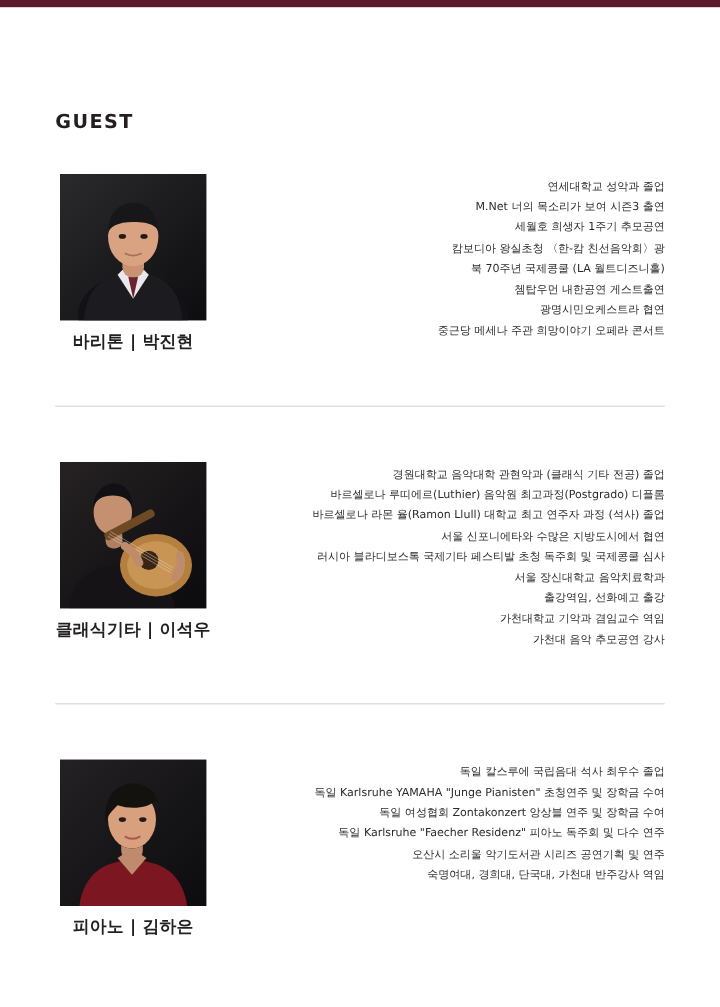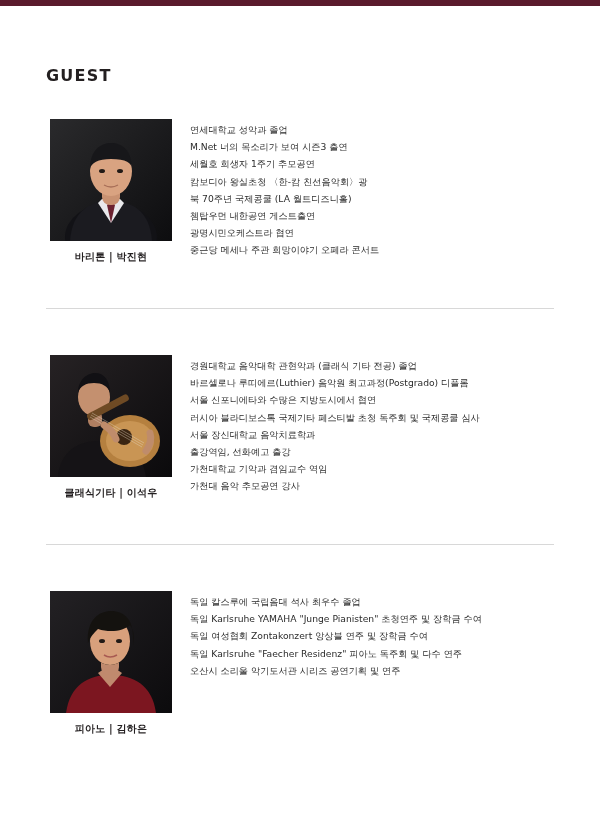--- a/index.html
+++ b/index.html
@@ -23,21 +23,21 @@
   .page {
     position: absolute;
     top: 6px; left: 0; right: 0; bottom: 0;
     padding: 0 46px;
   }
   .page-title {
     font-size: 16px;
     font-weight: bold;
     letter-spacing: 1.2px;
     color: #231f20;
-    margin-top: 60px;
+    margin-top: 86px;
     margin-bottom: 0;
   }
   .guest-list {
     margin-top: 34px;
   }
   .guest {
     display: flex;
     align-items: flex-start;
   }
   .guest-left {
@@ -50,31 +50,32 @@
   .photo {
     width: 122px;
     height: 122px;
     overflow: hidden;
     background: #1c1c1c;
     position: relative;
   }
   .photo svg { display: block; }
   .guest-name {
     margin-top: 9px;
-    font-size: 10px;
+    font-size: 14px;
     font-weight: bold;
     letter-spacing: 0.2px;
     color: #231f20;
     text-align: left;
     white-space: nowrap;
   }
   .guest-right {
     flex: 1 1 auto;
     padding-left: 14px;
     padding-top: 2px;
+    text-align: right;
   }
   .credit {
     font-size: 9.2px;
     line-height: 17.2px;
     color: #2b2b2b;
     white-space: nowrap;
   }
   .divider {
     height: 1px;
     background: #d8d8d8;
@@ -160,20 +161,21 @@
             </g>
             <path d="M54 70 C60 74 64 78 66 84" stroke="#bf8c6b" stroke-width="7" fill="none" stroke-linecap="round"></path>
             <path d="M96 96 C100 90 102 84 100 78" stroke="#bf8c6b" stroke-width="7" fill="none" stroke-linecap="round"></path>
           </svg>
         </div>
         <div class="guest-name">클래식기타 | 이석우</div>
       </div>
       <div class="guest-right">
         <div class="credit">경원대학교 음악대학 관현악과 (클래식 기타 전공) 졸업</div>
         <div class="credit">바르셀로나 루띠에르(Luthier) 음악원 최고과정(Postgrado) 디플롬</div>
+        <div class="credit">바르셀로나 라몬 율(Ramon Llull) 대학교 최고 연주자 과정 (석사) 졸업</div>
         <div class="credit">서울 신포니에타와 수많은 지방도시에서 협연</div>
         <div class="credit">러시아 블라디보스톡 국제기타 페스티발 초청 독주회 및 국제콩쿨 심사</div>
         <div class="credit">서울 장신대학교 음악치료학과</div>
         <div class="credit">출강역임, 선화예고 출강</div>
         <div class="credit">가천대학교 기악과 겸임교수 역임</div>
         <div class="credit">가천대 음악 추모공연 강사</div>
       </div>
     </div>
 
     <div class="divider sep-2"></div>
@@ -201,17 +203,18 @@
           </svg>
         </div>
         <div class="guest-name">피아노 | 김하은</div>
       </div>
       <div class="guest-right">
         <div class="credit">독일 칼스루에 국립음대 석사 최우수 졸업</div>
         <div class="credit">독일 Karlsruhe YAMAHA "Junge Pianisten" 초청연주 및 장학금 수여</div>
         <div class="credit">독일 여성협회 Zontakonzert 앙상블 연주 및 장학금 수여</div>
         <div class="credit">독일 Karlsruhe "Faecher Residenz" 피아노 독주회 및 다수 연주</div>
         <div class="credit">오산시 소리울 악기도서관 시리즈 공연기획 및 연주</div>
+        <div class="credit">숙명여대, 경희대, 단국대, 가천대 반주강사 역임</div>
       </div>
     </div>
 
   </div>
 </div>
 
 </body></html>

